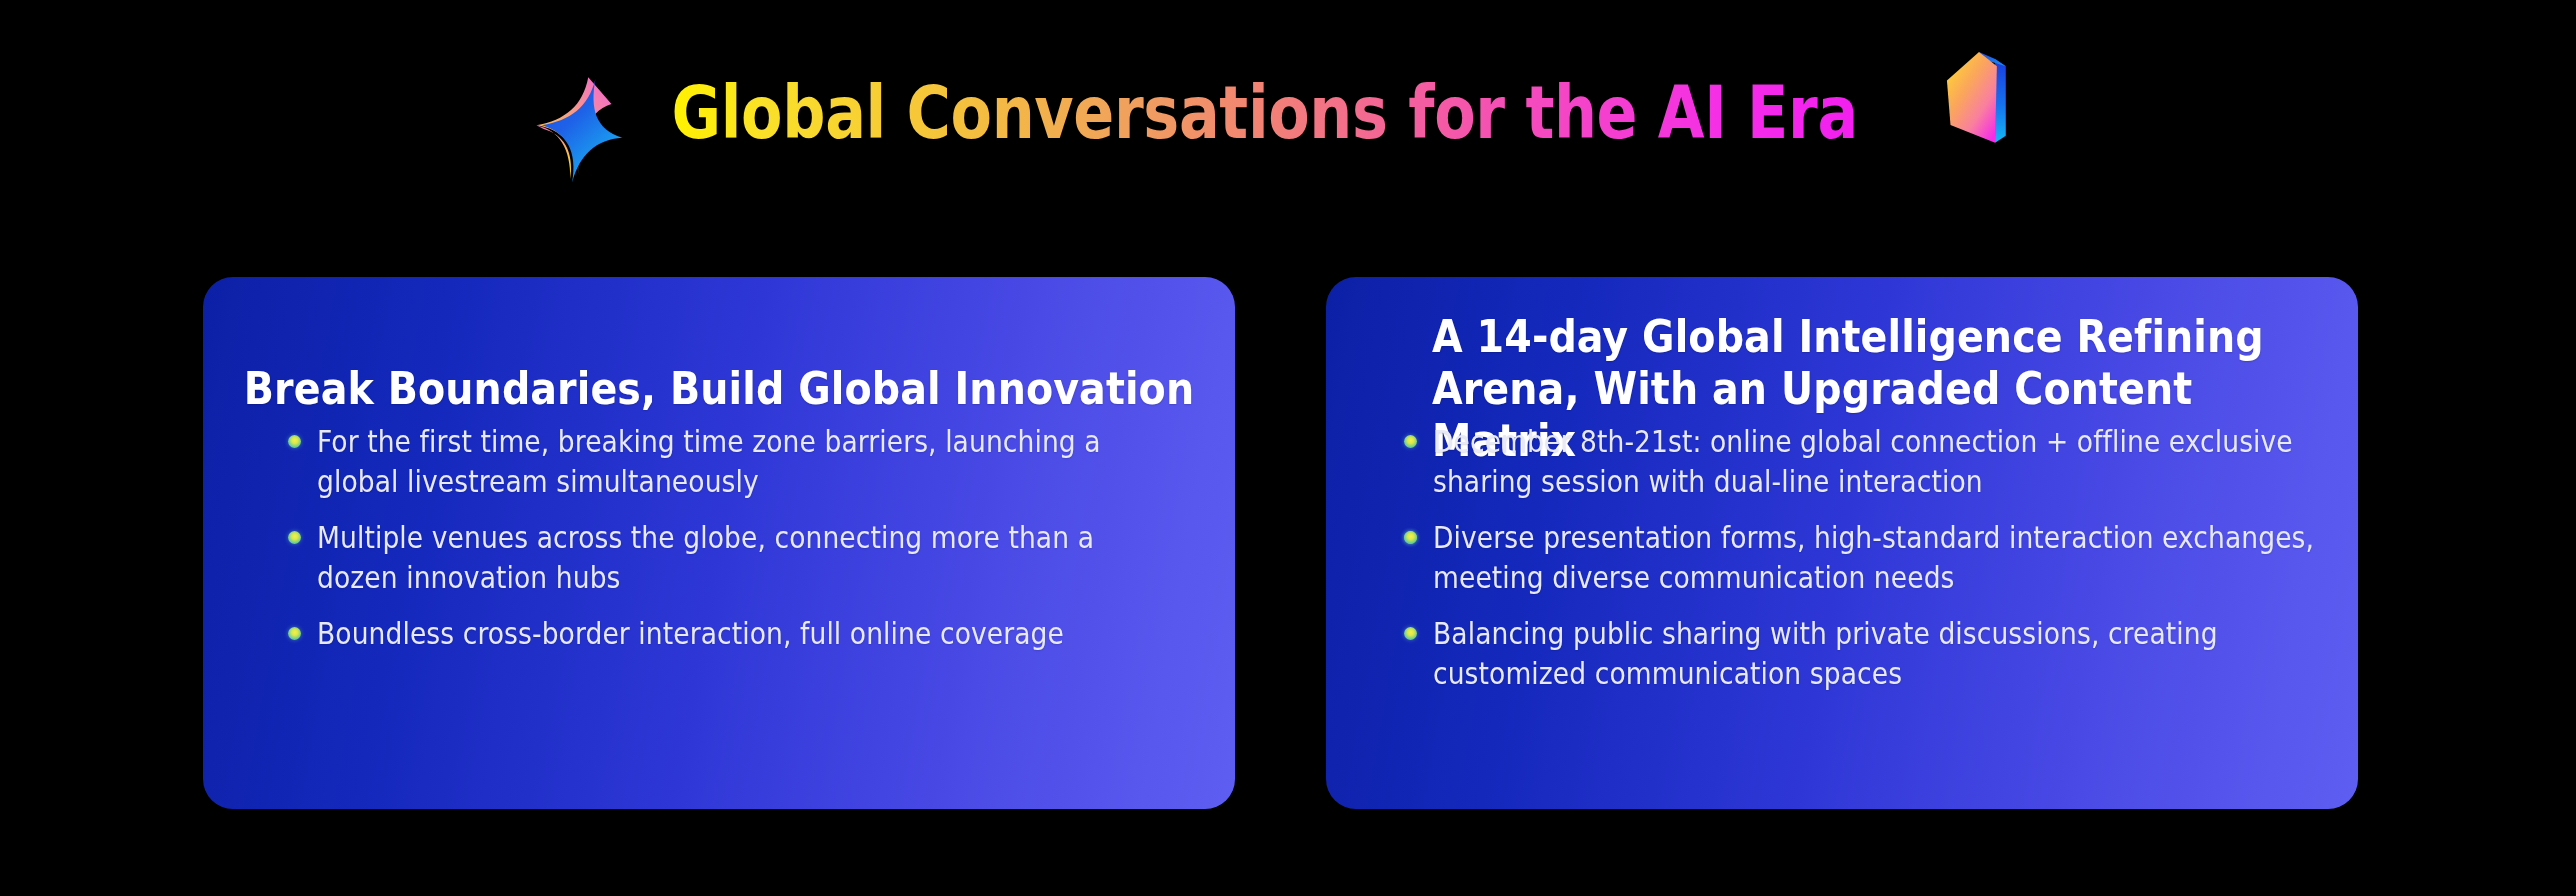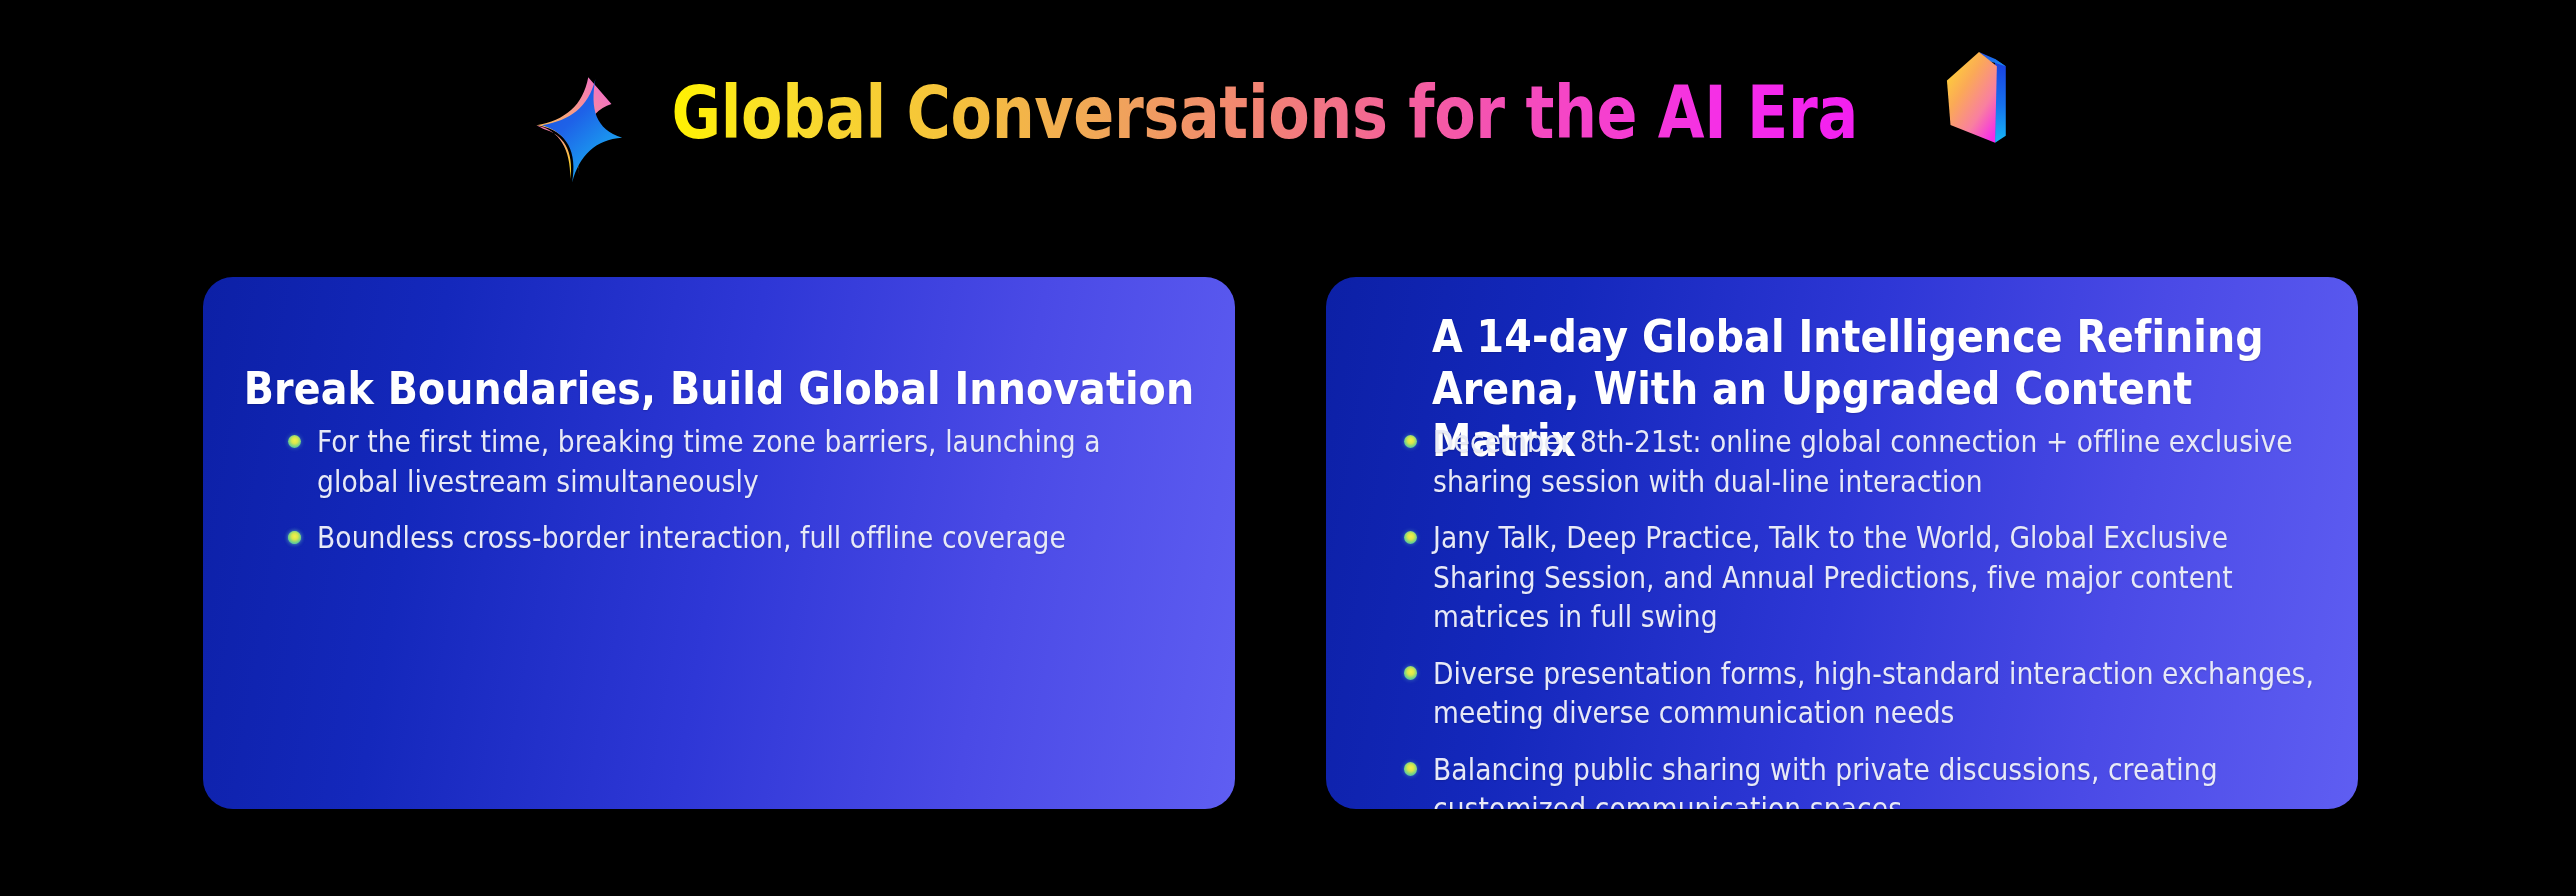--- a/index.html
+++ b/index.html
@@ -185,40 +185,40 @@
   <div class="card card-left">
     <div class="card-inner">
       <div class="card-heading">Break Boundaries, Build Global Innovation</div>
       <div class="bullets">
         <div class="bullet-item">
           <span class="bullet-dot"></span>
           <span>For the first time, breaking time zone barriers, launching a global livestream simultaneously</span>
         </div>
         <div class="bullet-item">
           <span class="bullet-dot"></span>
-        </div>
-        <div class="bullet-item">
-          <span class="bullet-dot"></span>
-          <span>Boundless cross-border interaction, full offline coverage</span>
+          <span>Multiple venues across the globe, connecting more than a dozen innovation hubs</span>
+        </div>
+        <div class="bullet-item">
+          <span class="bullet-dot"></span>
+          <span>Boundless cross-border interaction, full online coverage</span>
         </div>
       </div>
     </div>
   </div>
 
   <div class="card card-right">
     <div class="card-inner">
       <div class="card-heading">A 14-day Global Intelligence Refining Arena, With an Upgraded Content Matrix</div>
       <div class="bullets">
         <div class="bullet-item">
           <span class="bullet-dot"></span>
           <span>December 8th-21st: online global connection + offline exclusive sharing session with dual-line interaction</span>
         </div>
         <div class="bullet-item">
           <span class="bullet-dot"></span>
-          <span>Jany Talk, Deep Practice, Talk to the World, Global Exclusive Sharing Session, and Annual Predictions, five major content matrices in full swing</span>
         </div>
         <div class="bullet-item">
           <span class="bullet-dot"></span>
           <span>Diverse presentation forms, high-standard interaction exchanges, meeting diverse communication needs</span>
         </div>
         <div class="bullet-item">
           <span class="bullet-dot"></span>
           <span>Balancing public sharing with private discussions, creating customized communication spaces</span>
         </div>
       </div>

